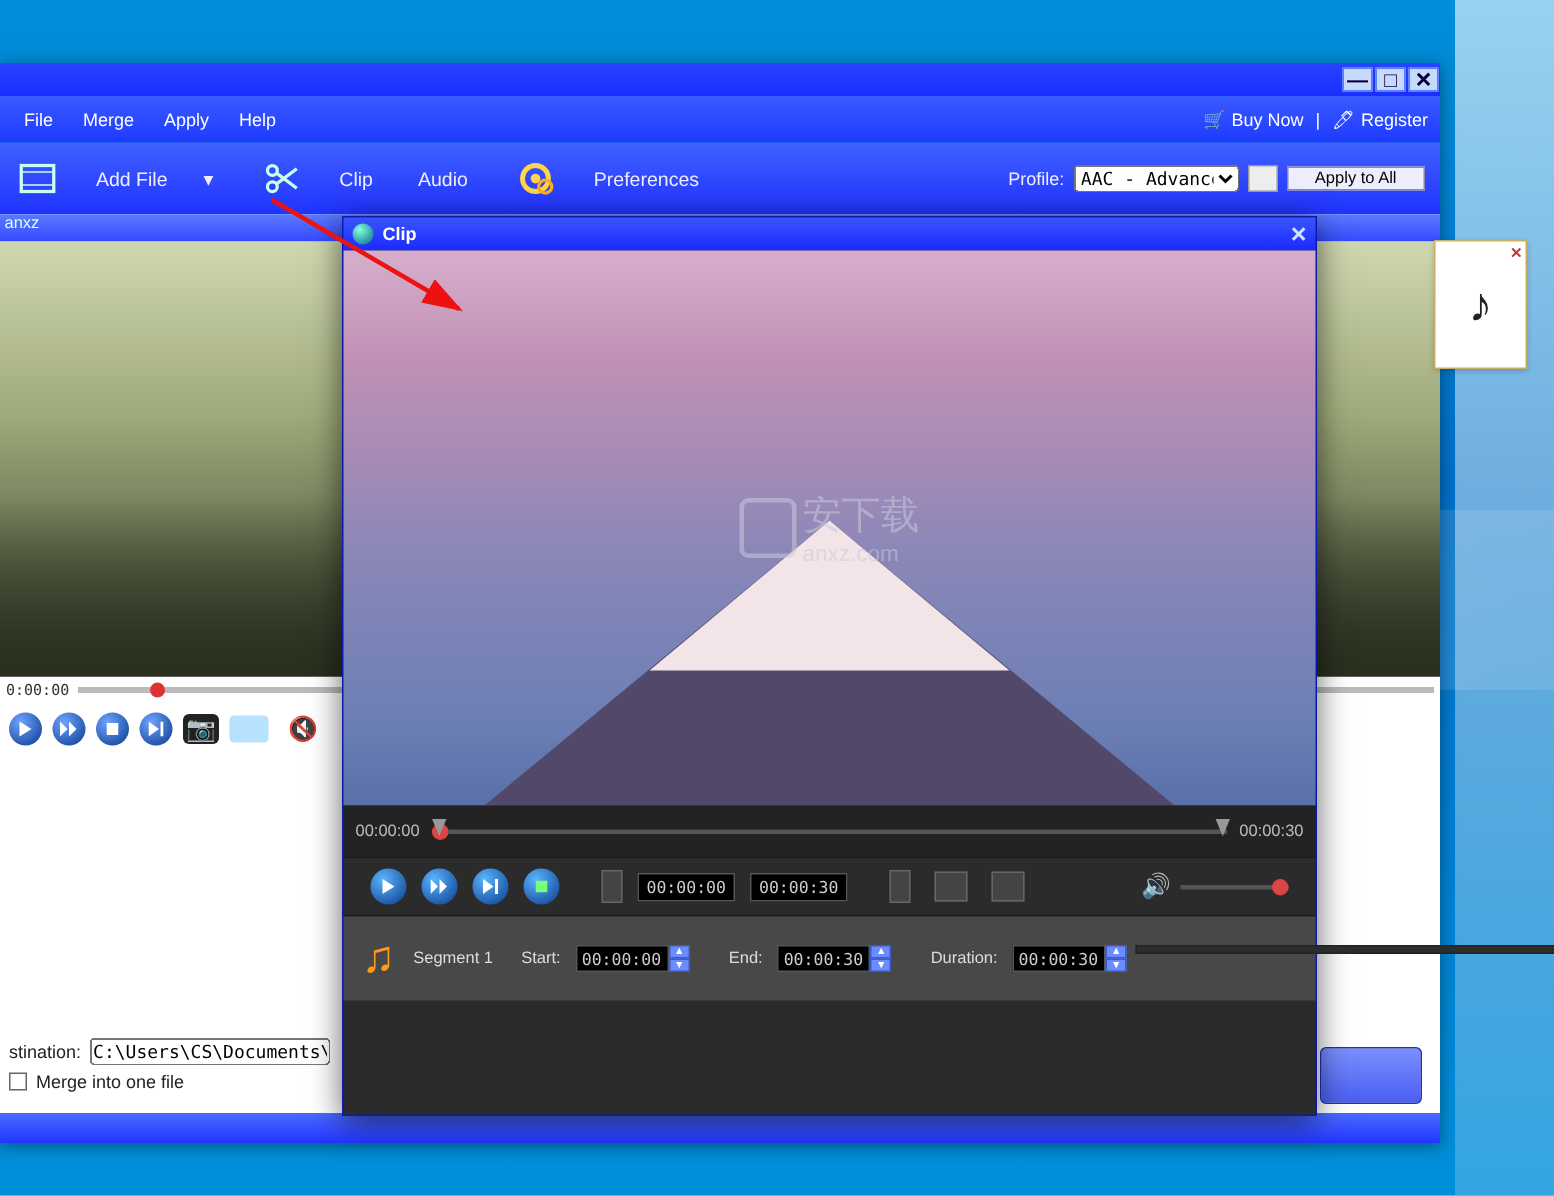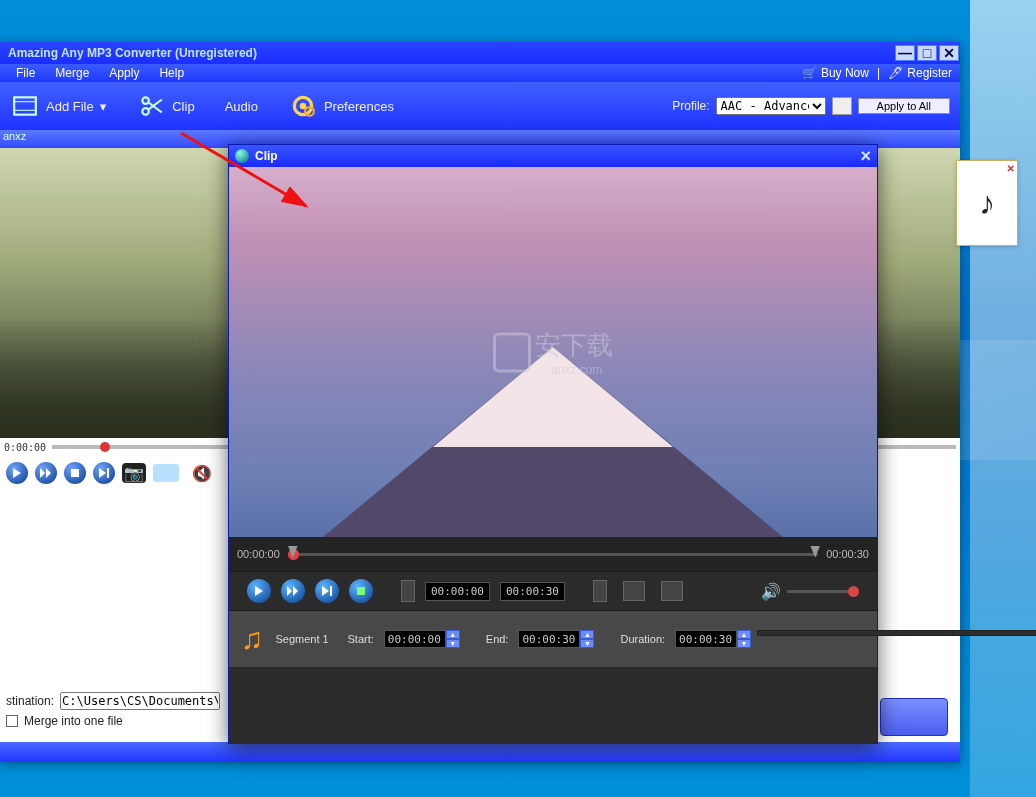--- a/index.html
+++ b/index.html
@@ -6,26 +6,26 @@
 body{width:1036px;height:797px;overflow:hidden;background:#0078d7;position:relative;}
 .desktop{position:absolute;inset:0;background:linear-gradient(180deg,#008fd9 0%,#006fc7 40%,#0090da 100%);}
 .wincross{position:absolute;right:0;top:0;width:66px;height:100%;background:linear-gradient(180deg,rgba(255,255,255,.6),rgba(255,255,255,.2));}
 .wincross2{position:absolute;right:0;top:340px;width:100%;height:120px;background:linear-gradient(90deg,rgba(255,255,255,.3),rgba(255,255,255,.1));}
 
 
 .app{position:absolute;left:0;top:42px;width:960px;height:720px;display:flex;flex-direction:column;box-shadow:0 2px 10px rgba(0,0,0,.4);}
 .titlebar{height:22px;background:linear-gradient(#2a43ff,#1b2dff);color:#bfe3ff;font:bold 12px/22px Consolas,monospace;padding-left:8px;display:flex;align-items:center;}
 .titlebar .winbtns{margin-left:auto;display:flex;}
 .titlebar .winbtn{width:20px;height:16px;margin:0 1px;display:flex;align-items:center;justify-content:center;color:#003;font-weight:bold;cursor:pointer;font-size:14px;background:#c8d8ff;border:1px solid #5080ff;}
-.menubar{height:18px;background:linear-gradient(#3a5bff,#1e3aff);display:flex;align-items:center;padding-left:6px;}
+.menubar{height:31px;background:linear-gradient(#3a5bff,#1e3aff);display:flex;align-items:center;padding-left:6px;}
 .menubar .menu{color:#fff;font-size:12px;padding:2px 10px;cursor:pointer;}
 .menubar .right{margin-left:auto;display:flex;align-items:center;gap:8px;padding-right:8px;color:#fff;font-size:12px;}
 .menubar .right span{display:flex;align-items:center;gap:4px;cursor:pointer;}
 .toolbar{height:48px;background:linear-gradient(#4060ff,#2033ff);display:flex;align-items:center;padding:0 10px;gap:30px;color:#eef;font-size:13px;}
-.toolbar .tbtn{display:flex;align-items:center;gap:6px;cursor:pointer;}
+.toolbar .tbtn{display:flex;align-items:center;gap:24px;cursor:pointer;}
 .toolbar .tbtn svg,.toolbar .tbtn .icn{width:30px;height:26px;}
 .toolbar .right{margin-left:auto;display:flex;align-items:center;gap:6px;font-size:12px;}
 .toolbar select{font:12px Consolas,monospace;width:110px;}
 .toolbar .applybtn{background:#eef;color:#000;border:1px solid #88a;padding:1px 18px;font-size:11px;cursor:pointer;}
 .content{flex:1;background:#fff;display:flex;flex-direction:column;}
 .previewstrip{height:18px;background:linear-gradient(#5b7aff,#334aff);color:#dff;font-size:11px;padding-left:3px;}
 .previewarea{height:290px;background:linear-gradient(180deg,#cfd7b0 0%,#9faa7a 40%,#323a2a 100%);position:relative;}
 .previewarea::after{content:"";position:absolute;bottom:0;left:0;right:0;height:120px;background:linear-gradient(180deg,transparent,#2a2f1e);}
 .mainseek{height:18px;background:#fff;display:flex;align-items:center;padding:0 4px;gap:6px;}
 .mainseek .track{flex:1;height:4px;background:#bbb;position:relative;}
@@ -89,21 +89,20 @@
 </head>
 <body>
 
 <div class="desktop">
   <div class="wincross"></div>
   <div class="wincross2"></div>
 </div>
 
 <div class="app">
   <div class="titlebar">
-    <span>Amazing Any MP3 Converter (Unregistered)</span>
     <div class="winbtns">
       <div class="winbtn">—</div>
       <div class="winbtn">□</div>
       <div class="winbtn">✕</div>
     </div>
   </div>
 
   <div class="menubar">
     <div class="menu">File</div>
     <div class="menu">Merge</div>
@@ -223,21 +222,21 @@
     <span>Clip</span>
     <span class="cx">×</span>
   </div>
   <div class="clipvideo">
     <div class="mountain"></div>
     <div class="snow"></div>
     <div class="watermark">
       <div class="bag"></div>
       <div>
         <div style="font-size:26px;">安下载</div>
-        <div style="font-size:12px;margin-left:16px;">anxz.com</div>
+        <div style="font-size:15px;">anxz.com</div>
       </div>
     </div>
   </div>
   <div class="clipseek">
     <span>00:00:00</span>
     <div class="track">
       <div class="knob"></div>
       <div class="handle" style="left:0"></div>
       <div class="handle" style="right:-2px"></div>
     </div>

